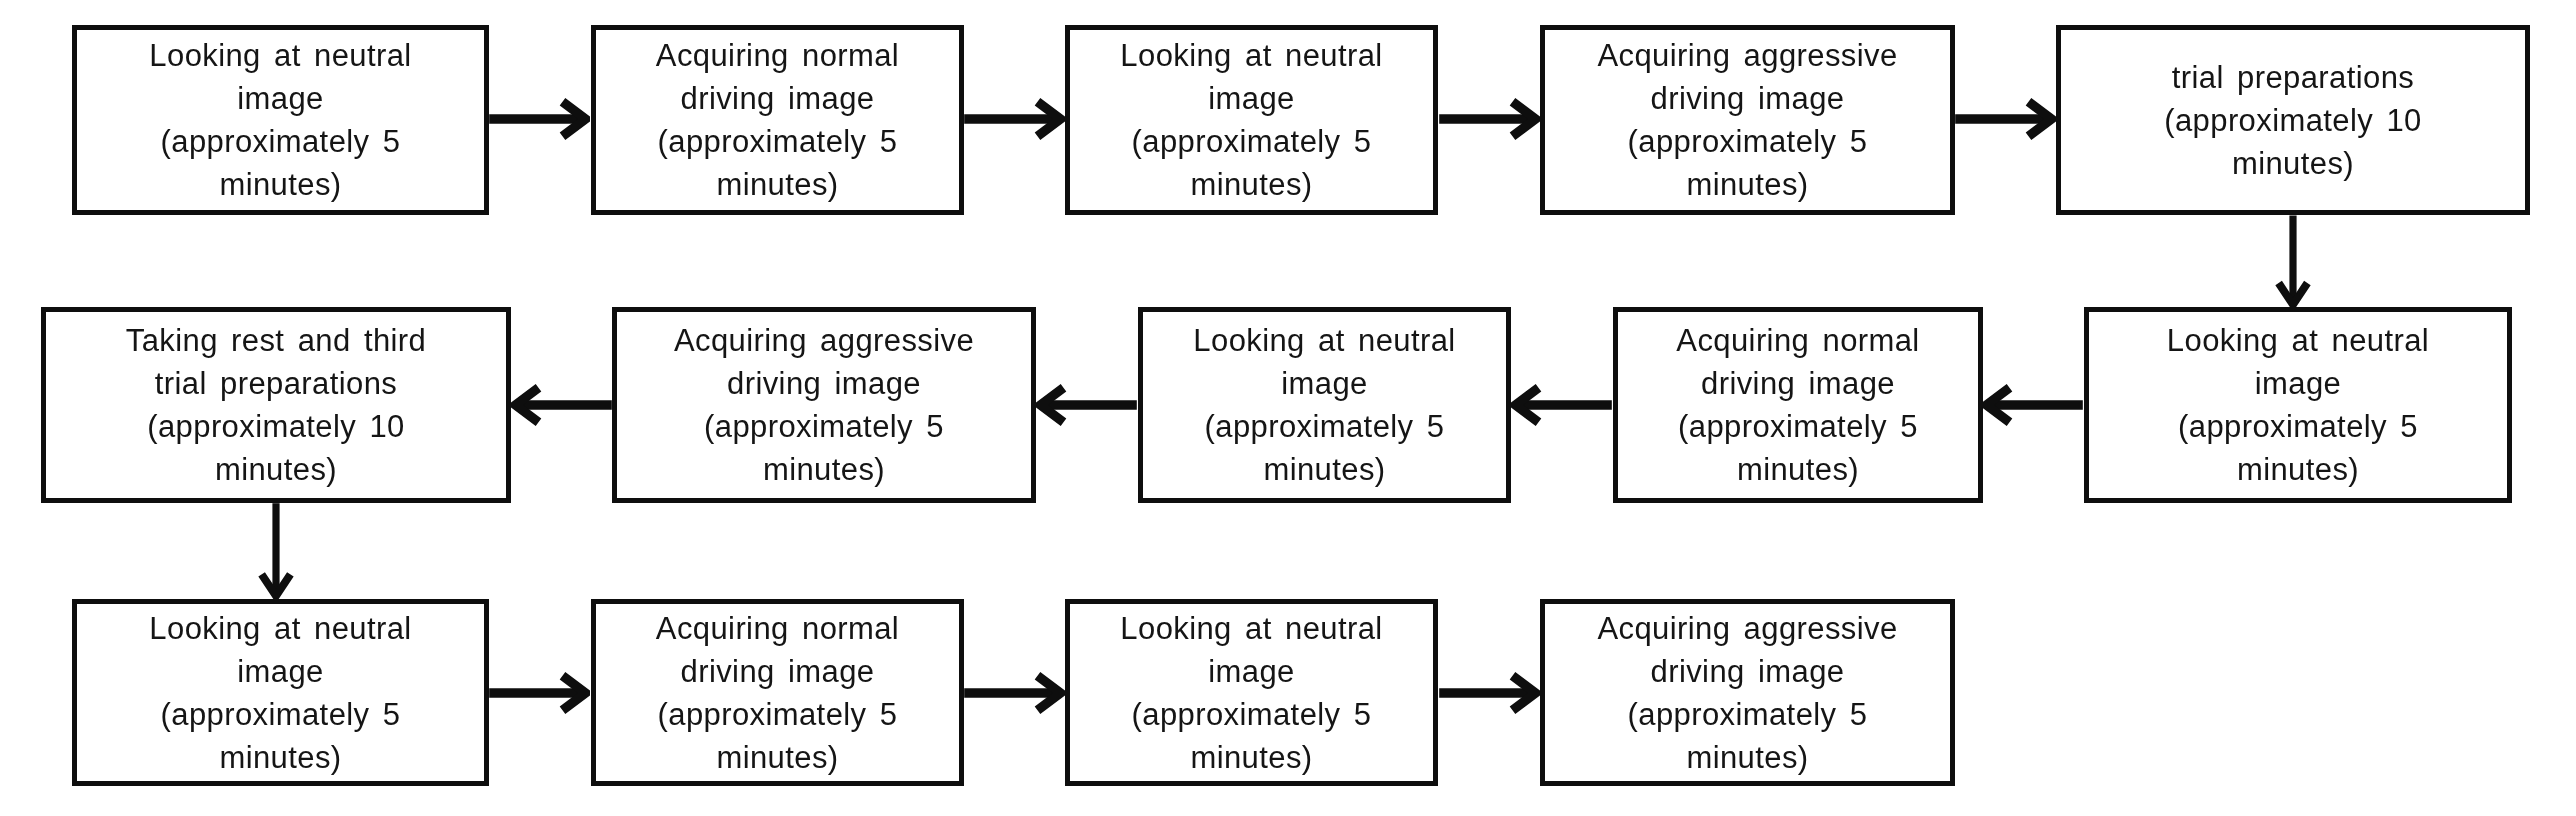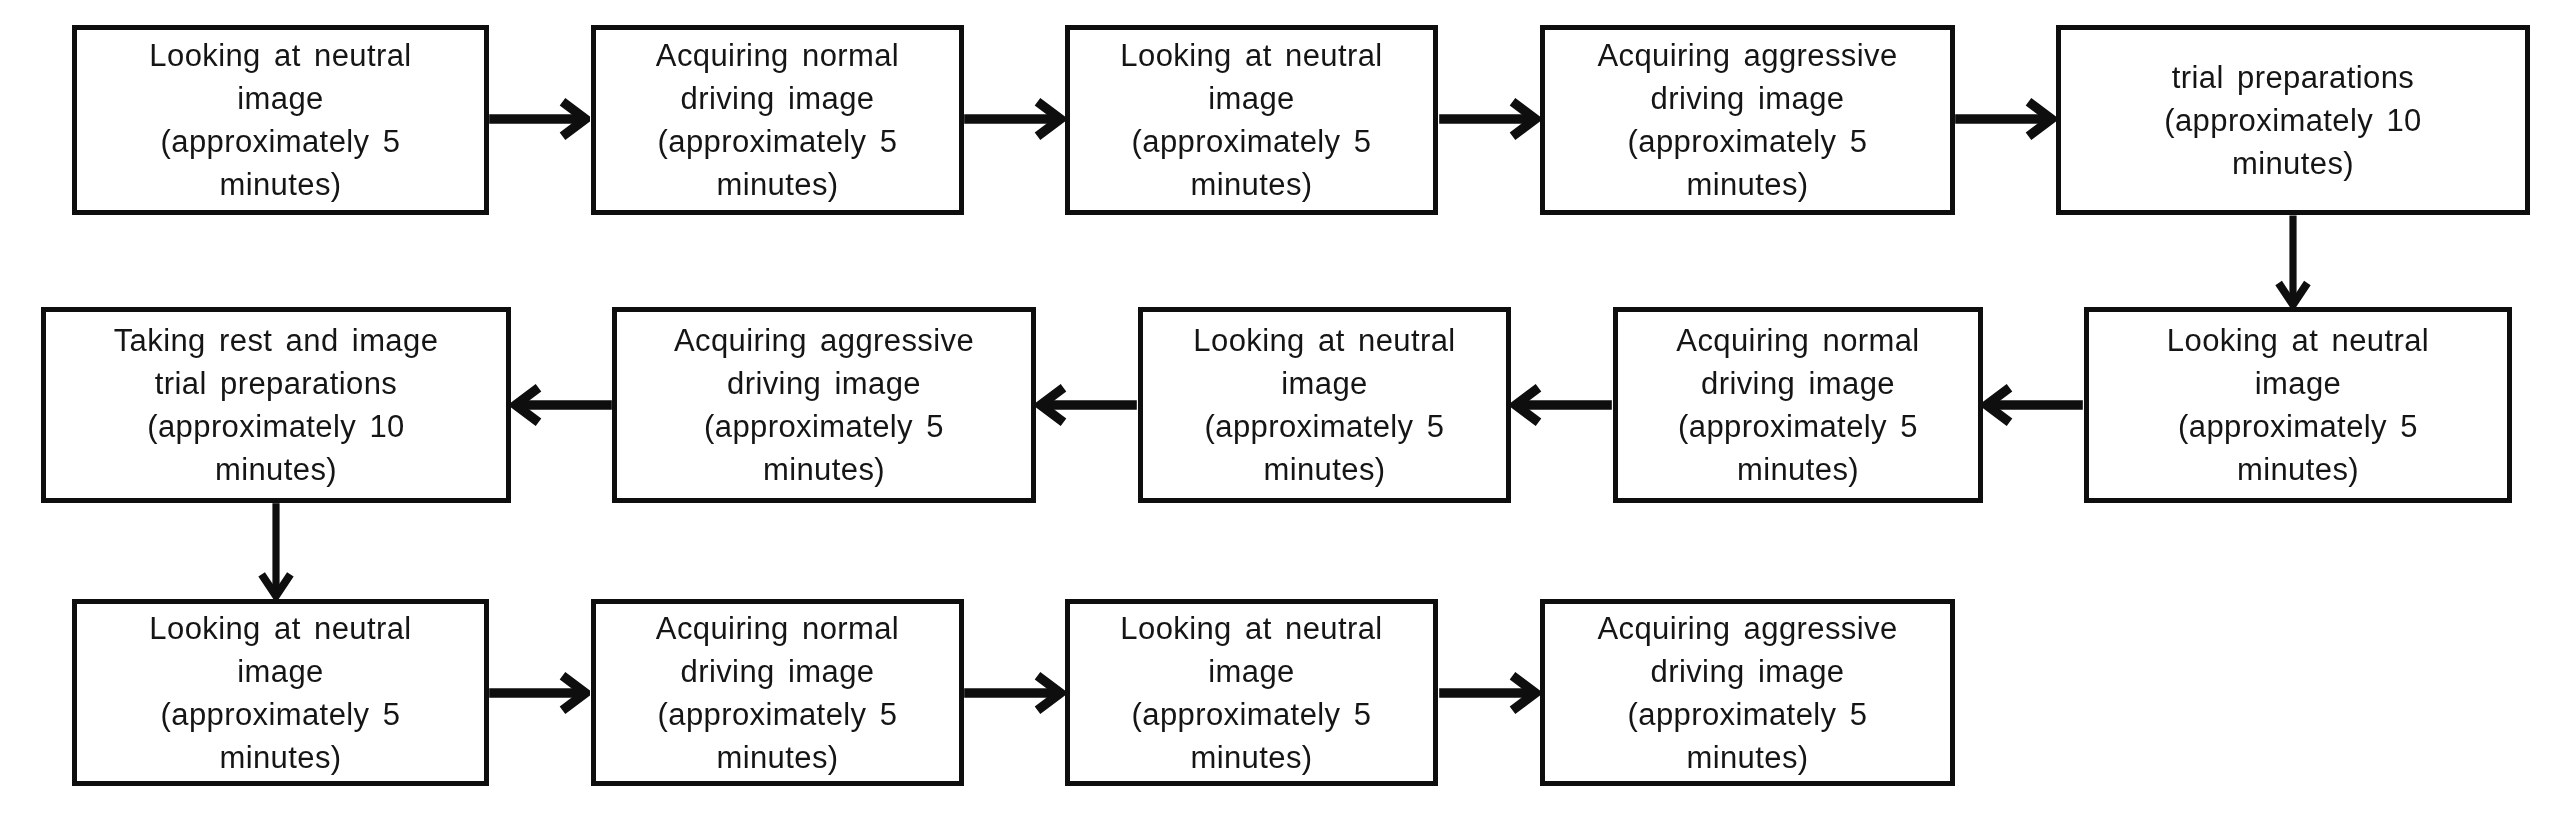--- a/index.html
+++ b/index.html
@@ -71,21 +71,21 @@
     <div class="ln">(approximately 5</div>
     <div class="ln">minutes)</div>
   </div>
   <div class="box" style="left:2056px; top:25px; width:474px; height:190px">
     <div class="ln">trial preparations</div>
     <div class="ln">(approximately 10</div>
     <div class="ln">minutes)</div>
   </div>
 
   <div class="box" style="left:41px; top:307px; width:470px; height:196px">
-    <div class="ln">Taking rest and image</div>
+    <div class="ln">Taking rest and third</div>
     <div class="ln">trial preparations</div>
     <div class="ln">(approximately 10</div>
     <div class="ln">minutes)</div>
   </div>
   <div class="box" style="left:612px; top:307px; width:424px; height:196px">
     <div class="ln">Acquiring aggressive</div>
     <div class="ln">driving image</div>
     <div class="ln">(approximately 5</div>
     <div class="ln">minutes)</div>
   </div>

